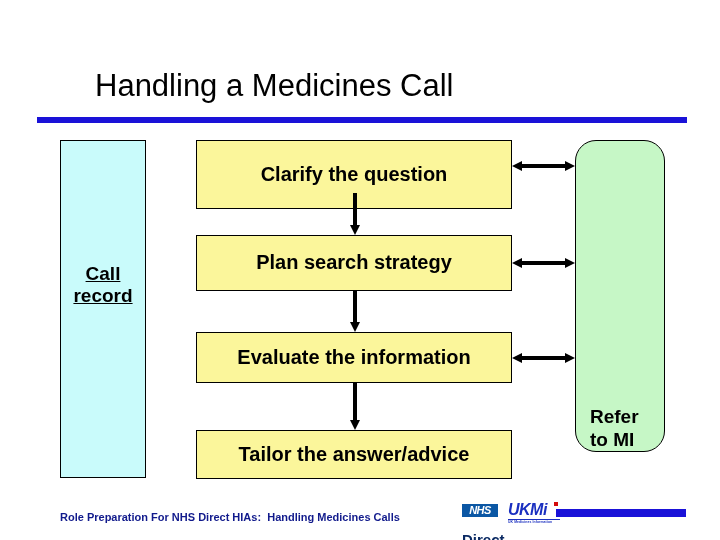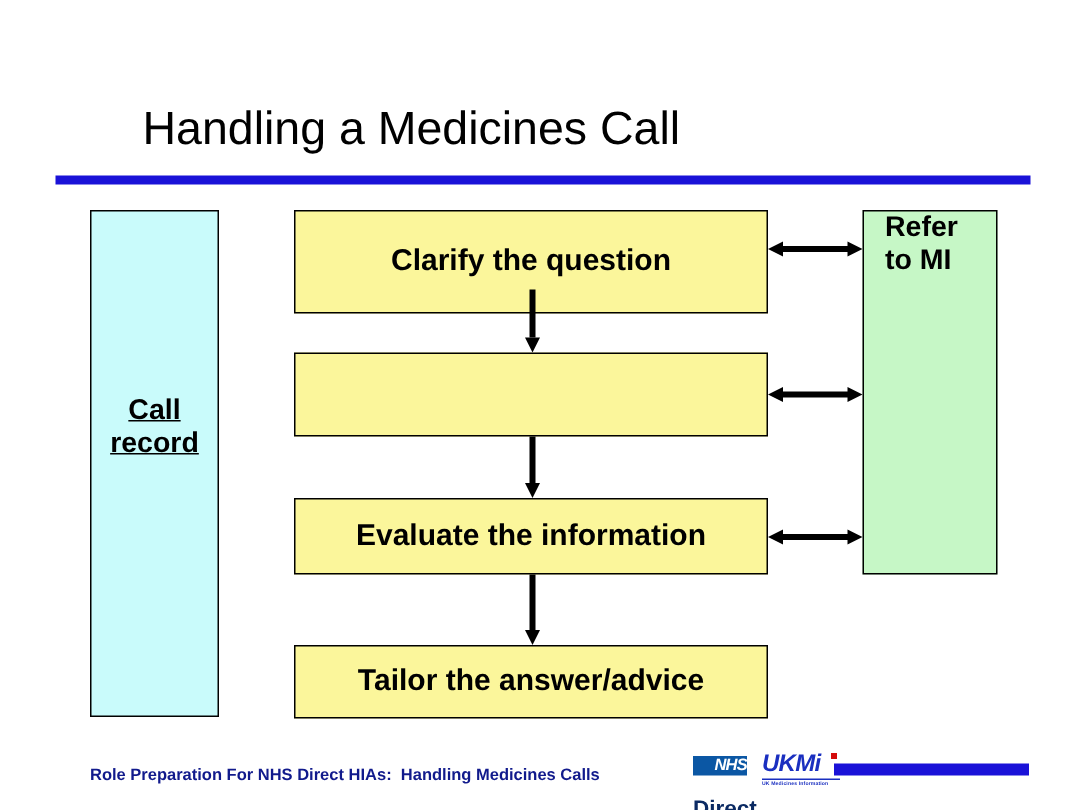--- a/index.html
+++ b/index.html
@@ -71,27 +71,28 @@
   }
   #box-clarify       { top: 140px; height: 69px; text-align: right; }
   #box-plan          { top: 235px; height: 56px; }
   #box-evaluate      { top: 332px; height: 51px; }
   #box-tailor        { top: 430px; height: 49px; }
 
   #box-refer {
     left: 575px;
     top: 140px;
     width: 90px;
-    height: 243px;
+    height: 312px;
     background: #c6f7c6;
     font-size: 19px;
-    align-items: flex-start;
+    align-items: flex-end;
     justify-content: flex-start;
     padding-left: 14px;
     text-align: left;
+    border-radius: 21px;
   }
 
   
   .arrow-down {
     position: absolute;
     left: 350px;
     width: 10px;
   }
   .arrow-down .shaft {
     position: absolute;
@@ -169,21 +170,20 @@
   }
   #logo-nhs .nhs-mark {
     display: block;
     background: #0b57a4;
     color: #ffffff;
     font-size: 11px;
     font-weight: bold;
     font-style: italic;
     line-height: 13px;
     letter-spacing: -0.5px;
-    text-align: right;
   }
   #logo-nhs .nhs-word {
     display: block;
     color: #0b2a63;
     font-size: 15px;
     font-weight: bold;
     line-height: 11px;
     margin-top: 17px;
   }
 
@@ -246,21 +246,21 @@
 <div class="flowbox" id="box-call-record">
   <span>Call record</span>
 </div>
 
 <div class="flowbox step-box" id="box-clarify">
   <span>Clarify the question</span>
 </div>
 
 <div class="flowbox step-box" id="box-plan">
   <span>
-    <br>
+    <span>Plan search strategy</span><br>
   </span>
 </div>
 
 <div class="flowbox step-box" id="box-evaluate">
   <span>Evaluate the information</span>
 </div>
 
 <div class="flowbox step-box" id="box-tailor">
   <span>Tailor the answer/advice</span>
 </div>

